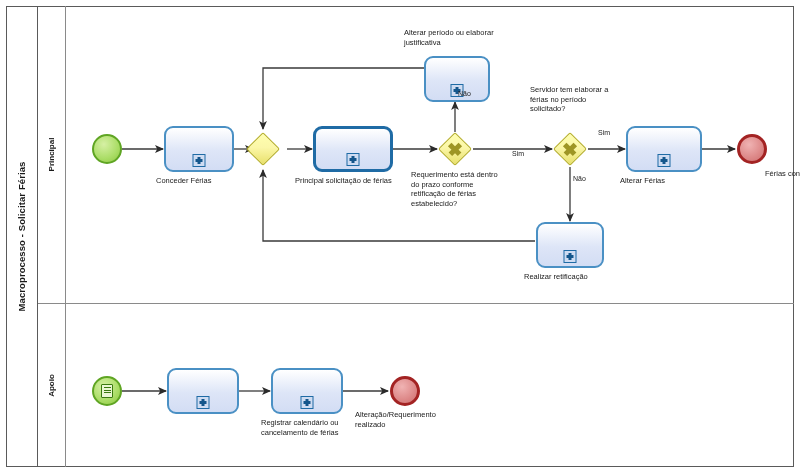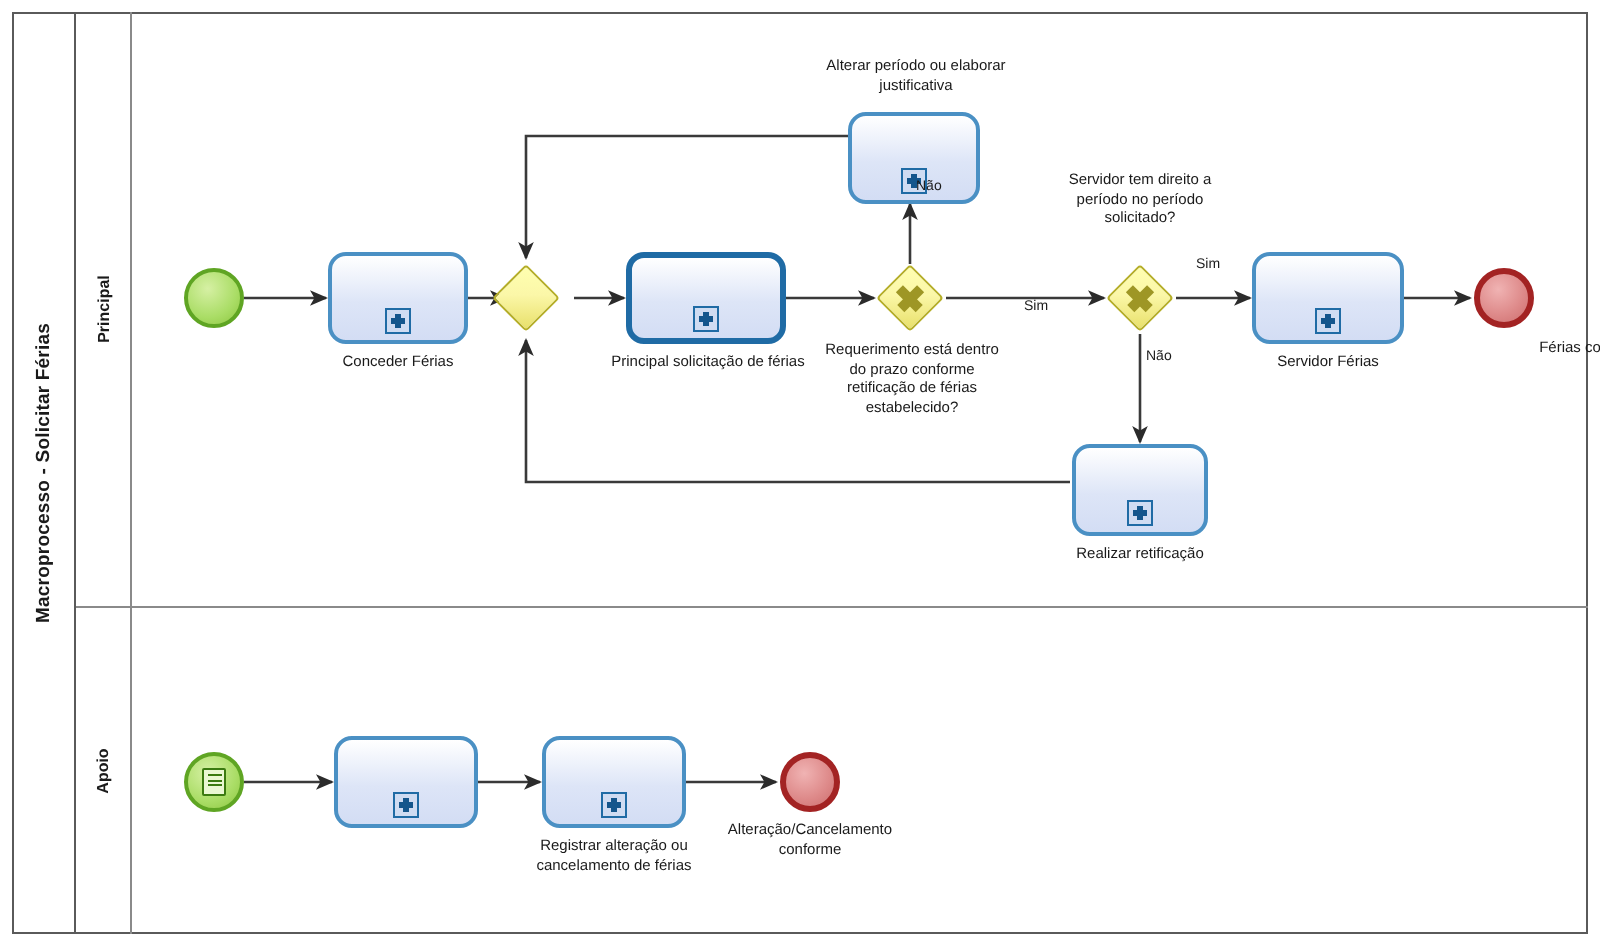--- a/index.html
+++ b/index.html
@@ -183,21 +183,21 @@
   .gateway .x-mark::after {
     top: 50%;
     left: 20%;
     right: 20%;
     height: 5px;
     margin-top: -2.5px;
   }
   
   .label {
     position: absolute;
-    text-align: center;
+    text-align: left;
     font-size: 7.5px;
     line-height: 9.5px;
     color: #1a1a1a;
     box-sizing: border-box;
   }
   .flow-label {
     position: absolute;
     font-size: 7px;
     line-height: 8px;
     color: #1a1a1a;
@@ -281,31 +281,31 @@
   <div class="label" style="left:411px; top:170px; width:90px;">Requerimento está dentro do prazo conforme retificação de férias estabelecido?</div>
 
   <div class="node task" style="left:424px; top:56px; width:66px; height:46px;">
     <div class="marker"></div>
   </div>
   <div class="label" style="left:404px; top:28px; width:108px;">Alterar período ou elaborar justificativa</div>
 
   <div class="node gateway" style="left:558px; top:137px; width:24px; height:24px;">
     <div class="x-mark"></div>
   </div>
-  <div class="label" style="left:530px; top:85px; width:80px;">Servidor tem direito a período no período solicitado?</div>
+  <div class="label" style="left:530px; top:85px; width:80px;">Servidor tem elaborar a férias no período solicitado?</div>
 
   <div class="node task" style="left:536px; top:222px; width:68px; height:46px;">
     <div class="marker"></div>
   </div>
   <div class="label" style="left:524px; top:272px; width:92px;">Realizar retificação</div>
 
   <div class="node task" style="left:626px; top:126px; width:76px; height:46px;">
     <div class="marker"></div>
   </div>
-  <div class="label" style="left:620px; top:176px; width:88px;">Servidor Férias</div>
+  <div class="label" style="left:620px; top:176px; width:88px;">Alterar Férias</div>
 
   <div class="node event end" style="left:737px; top:134px; width:30px; height:30px;"></div>
   <div class="label" style="left:717px; top:169px; width:70px;margin-left:48px;">Férias concedidas</div>
 
   <div class="flow-label" style="left:458px; top:90px;">Não</div>
   <div class="flow-label" style="left:512px; top:150px;">Sim</div>
   <div class="flow-label" style="left:598px; top:129px;">Sim</div>
   <div class="flow-label" style="left:573px; top:175px;">Não</div>
 
   <div class="node event start" style="left:92px; top:376px; width:30px; height:30px;">
@@ -316,18 +316,18 @@
     </div>
   </div>
 
   <div class="node task" style="left:167px; top:368px; width:72px; height:46px;">
     <div class="marker"></div>
   </div>
 
   <div class="node task" style="left:271px; top:368px; width:72px; height:46px;">
     <div class="marker"></div>
   </div>
-  <div class="label" style="left:261px; top:418px; width:92px;">Registrar alteração ou cancelamento de férias</div>
+  <div class="label" style="left:261px; top:418px; width:92px;">Registrar calendário ou cancelamento de férias</div>
 
   <div class="node event end" style="left:390px; top:376px; width:30px; height:30px;"></div>
-  <div class="label" style="left:355px; top:410px; width:100px;">Alteração/Cancelamento conforme</div>
+  <div class="label" style="left:355px; top:410px; width:100px;">Alteração/Requerimento realizado</div>
 
 </div>
 
 </body></html>

